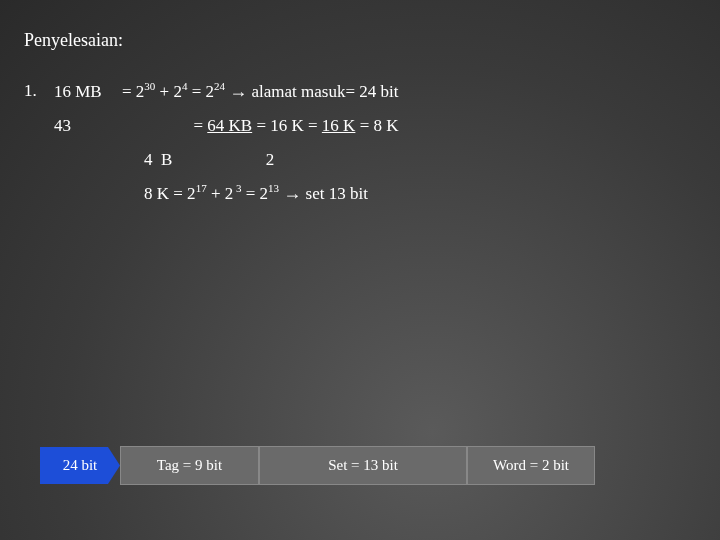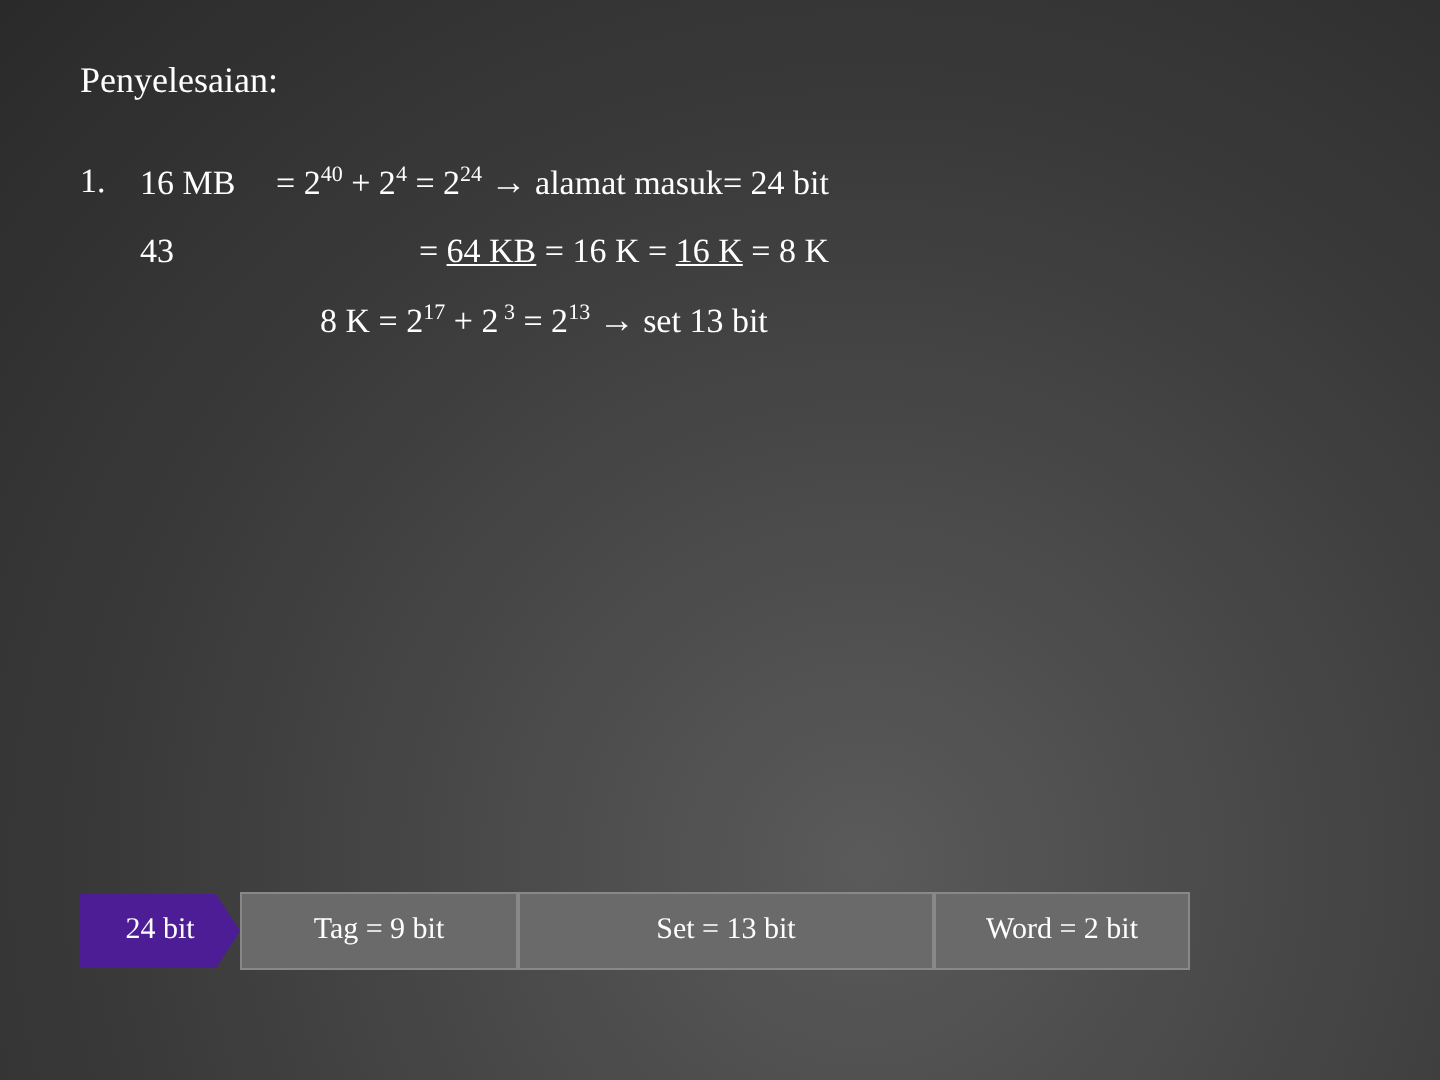--- a/index.html
+++ b/index.html
@@ -20,21 +20,21 @@
       background: radial-gradient(ellipse at 60% 80%, #5a5a5a 0%, #3a3a3a 60%, #2a2a2a 100%);
       position: absolute;
       top: 0; left: 0;
     }
 
     .content {
       position: absolute;
       top: 0; left: 0;
       width: 720px;
       height: 540px;
-      padding: 30px 40px;
+      padding: 30px 24px;
     }
 
     .title {
       font-size: 18px;
       font-weight: normal;
       margin-bottom: 24px;
       color: #ffffff;
     }
 
     .solution-body {
@@ -100,21 +100,21 @@
     .diagram-section {
       position: absolute;
       bottom: 55px;
       left: 40px;
       display: flex;
       align-items: center;
       gap: 0;
     }
 
     .arrow-box {
-      background: #4c1d95;
+      background: #1d4ed8;
       color: #ffffff;
       padding: 10px 14px;
       font-size: 15px;
       position: relative;
       display: flex;
       align-items: center;
       clip-path: polygon(0 0, 85% 0, 100% 50%, 85% 100%, 0 100%);
       min-width: 80px;
       justify-content: center;
     }
@@ -153,32 +153,35 @@
   <div class="title">Penyelesaian:</div>
 
   <div class="solution-body">
     <div class="numbered-item">
       <div class="number">1.</div>
       <div class="calculations">
 
         <div class="calc-row">
           <span class="label">16 MB</span>
           <span class="formula">
-            = 2<sup>40</sup> + 2<sup>4</sup> = 2<sup>24</sup> <span class="arrow">→</span> alamat masuk= 24 bit
+            = 2<sup>30</sup> + 2<sup>4</sup> = 2<sup>24</sup> <span class="arrow">→</span> alamat masuk= 24 bit
           </span>
         </div>
 
 
         <div class="calc-row">
           <span class="label">43</span>
           <span class="formula">
             = <span class="underline">64 KB</span> = 16 K = <span class="underline">16 K</span> = 8 K
           </span>
         </div>
 
+        <div class="indent-row">
+          4 &nbsp;B &nbsp;&nbsp;&nbsp;&nbsp;&nbsp;&nbsp;&nbsp;&nbsp;&nbsp;&nbsp;&nbsp;&nbsp;&nbsp;&nbsp;&nbsp;&nbsp;&nbsp;&nbsp;&nbsp;&nbsp; 2
+        </div>
 
         <div class="indent-row">
           8 K = 2<sup>17</sup> + 2<sup> 3</sup> = 2<sup>13</sup> <span class="arrow">→</span> set 13 bit
         </div>
 
       </div>
     </div>
   </div>
 
   <div class="diagram-section">

